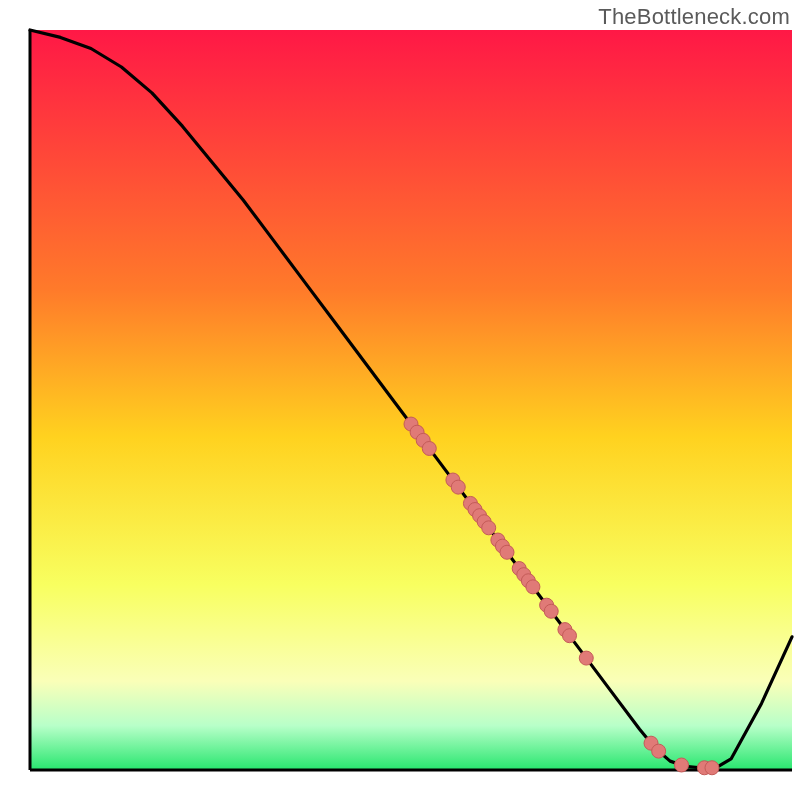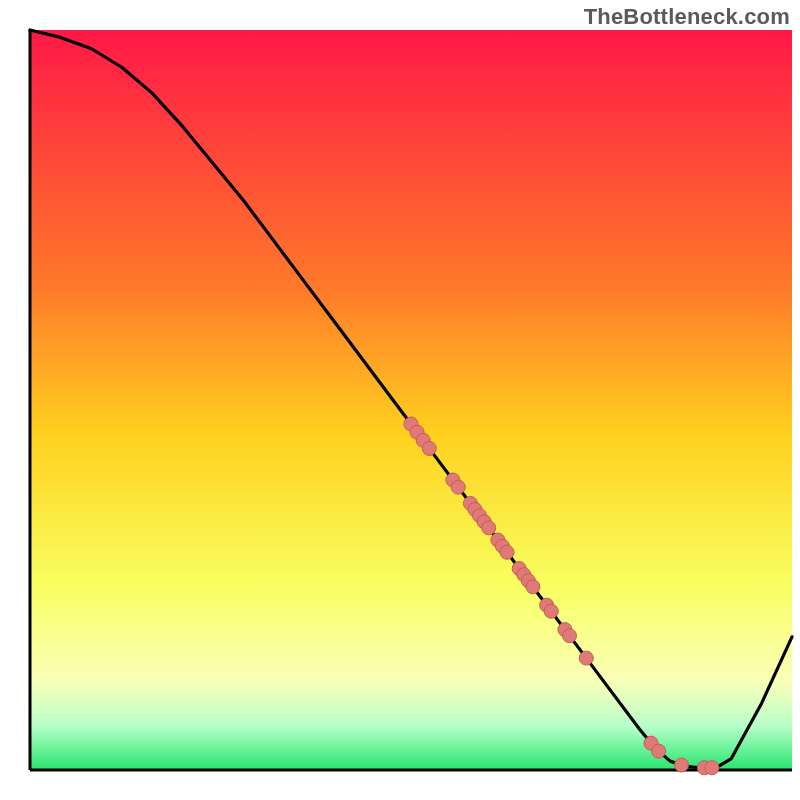--- a/index.html
+++ b/index.html
@@ -14,21 +14,21 @@
   .stage {
     position: relative;
     width: 800px;
     height: 800px;
   }
   .watermark {
     position: absolute;
     top: 4px;
     right: 10px;
     font-size: 22px;
-    font-weight: 700;
+    font-weight: 400;
     color: #5a5a5a;
     letter-spacing: 0.2px;
     user-select: none;
   }
   svg {
     position: absolute;
     left: 0;
     top: 0;
   }
 </style>

